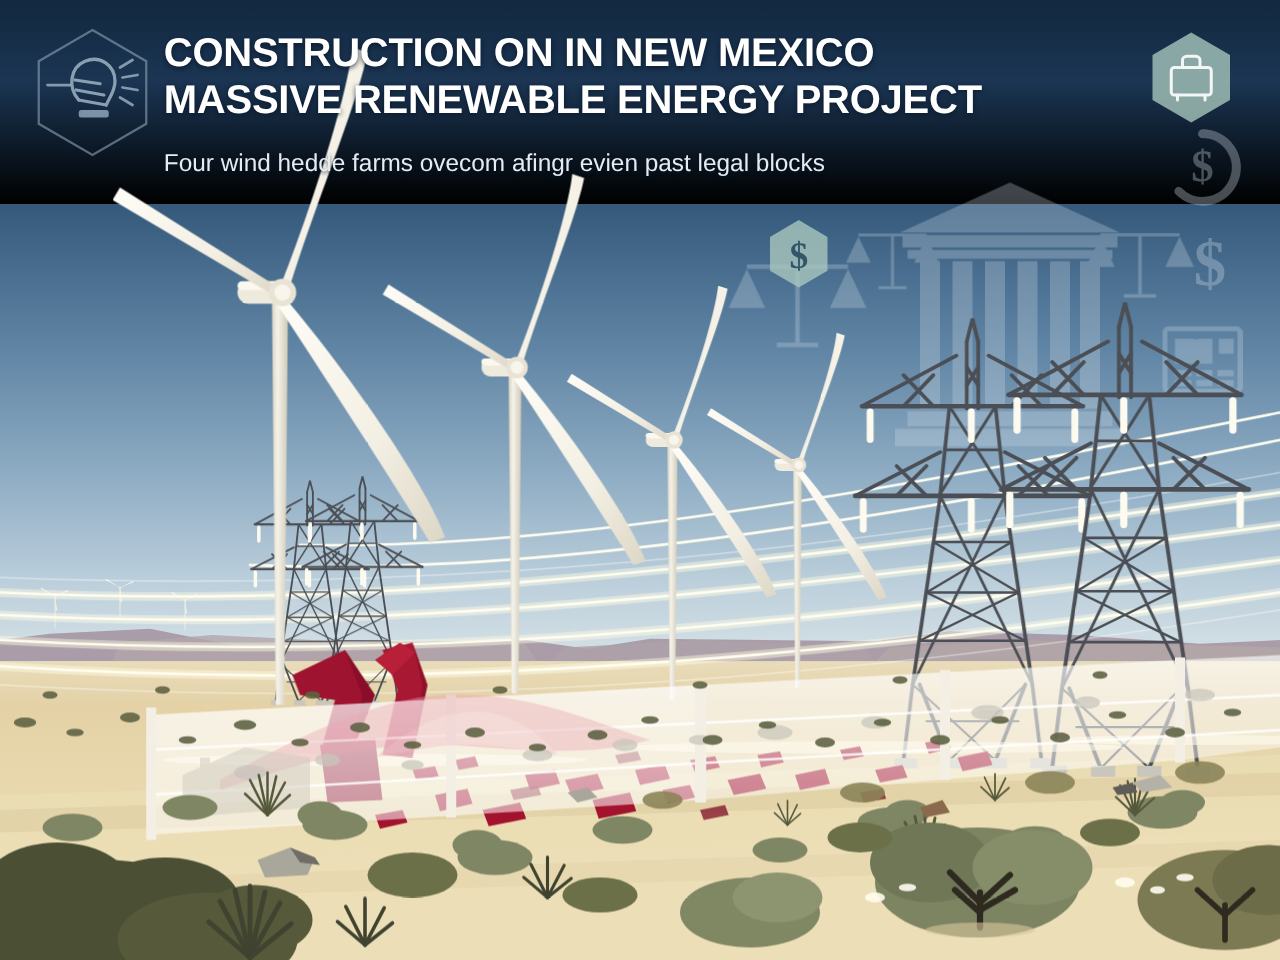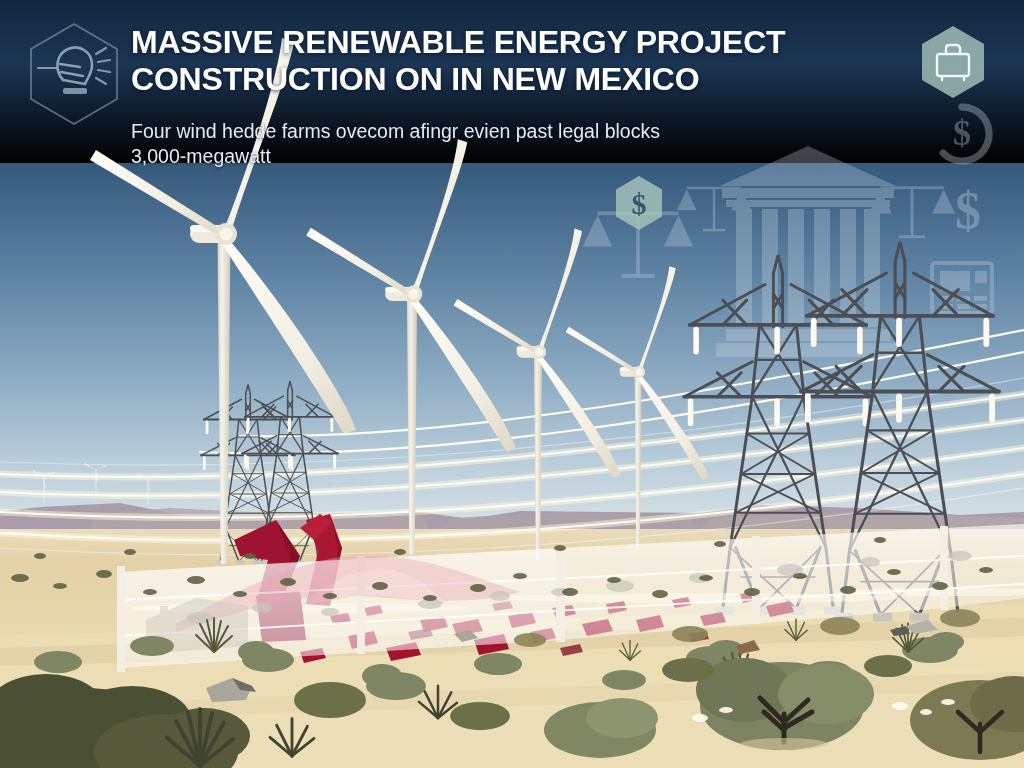--- a/index.html
+++ b/index.html
@@ -620,21 +620,20 @@
       <g fill="none" stroke="#f2f7f5" stroke-width="2.4" stroke-linecap="round">
         <rect x="-16" y="-8" width="32" height="22" rx="2.5"></rect>
         <path d="M -7 -8 L -7 -14 C -7 -16 -5 -17 -3 -17 L 3 -17 C 5 -17 7 -16 7 -14 L 7 -8"></path>
         <path d="M -11 14 L -11 18"></path>
           <path d="M 11 14 L 11 18"></path>
       </g>
     </g>
   </svg>
 
   <div id="headline">
+    <div class="t-line">CONSTRUCTION ON IN NEW MEXICO</div>
     <div class="t-line">MASSIVE RENEWABLE ENERGY PROJECT</div>
-    <div class="t-line">CONSTRUCTION ON IN NEW MEXICO</div>
     <div class="sub-wrap">
       <div class="sub-line">Four wind hedde farms ovecom afingr evien past legal blocks</div>
-      <div class="sub-line">3,000-megawatt</div>
     </div>
   </div>
 
 </div>
 
 </body></html>

